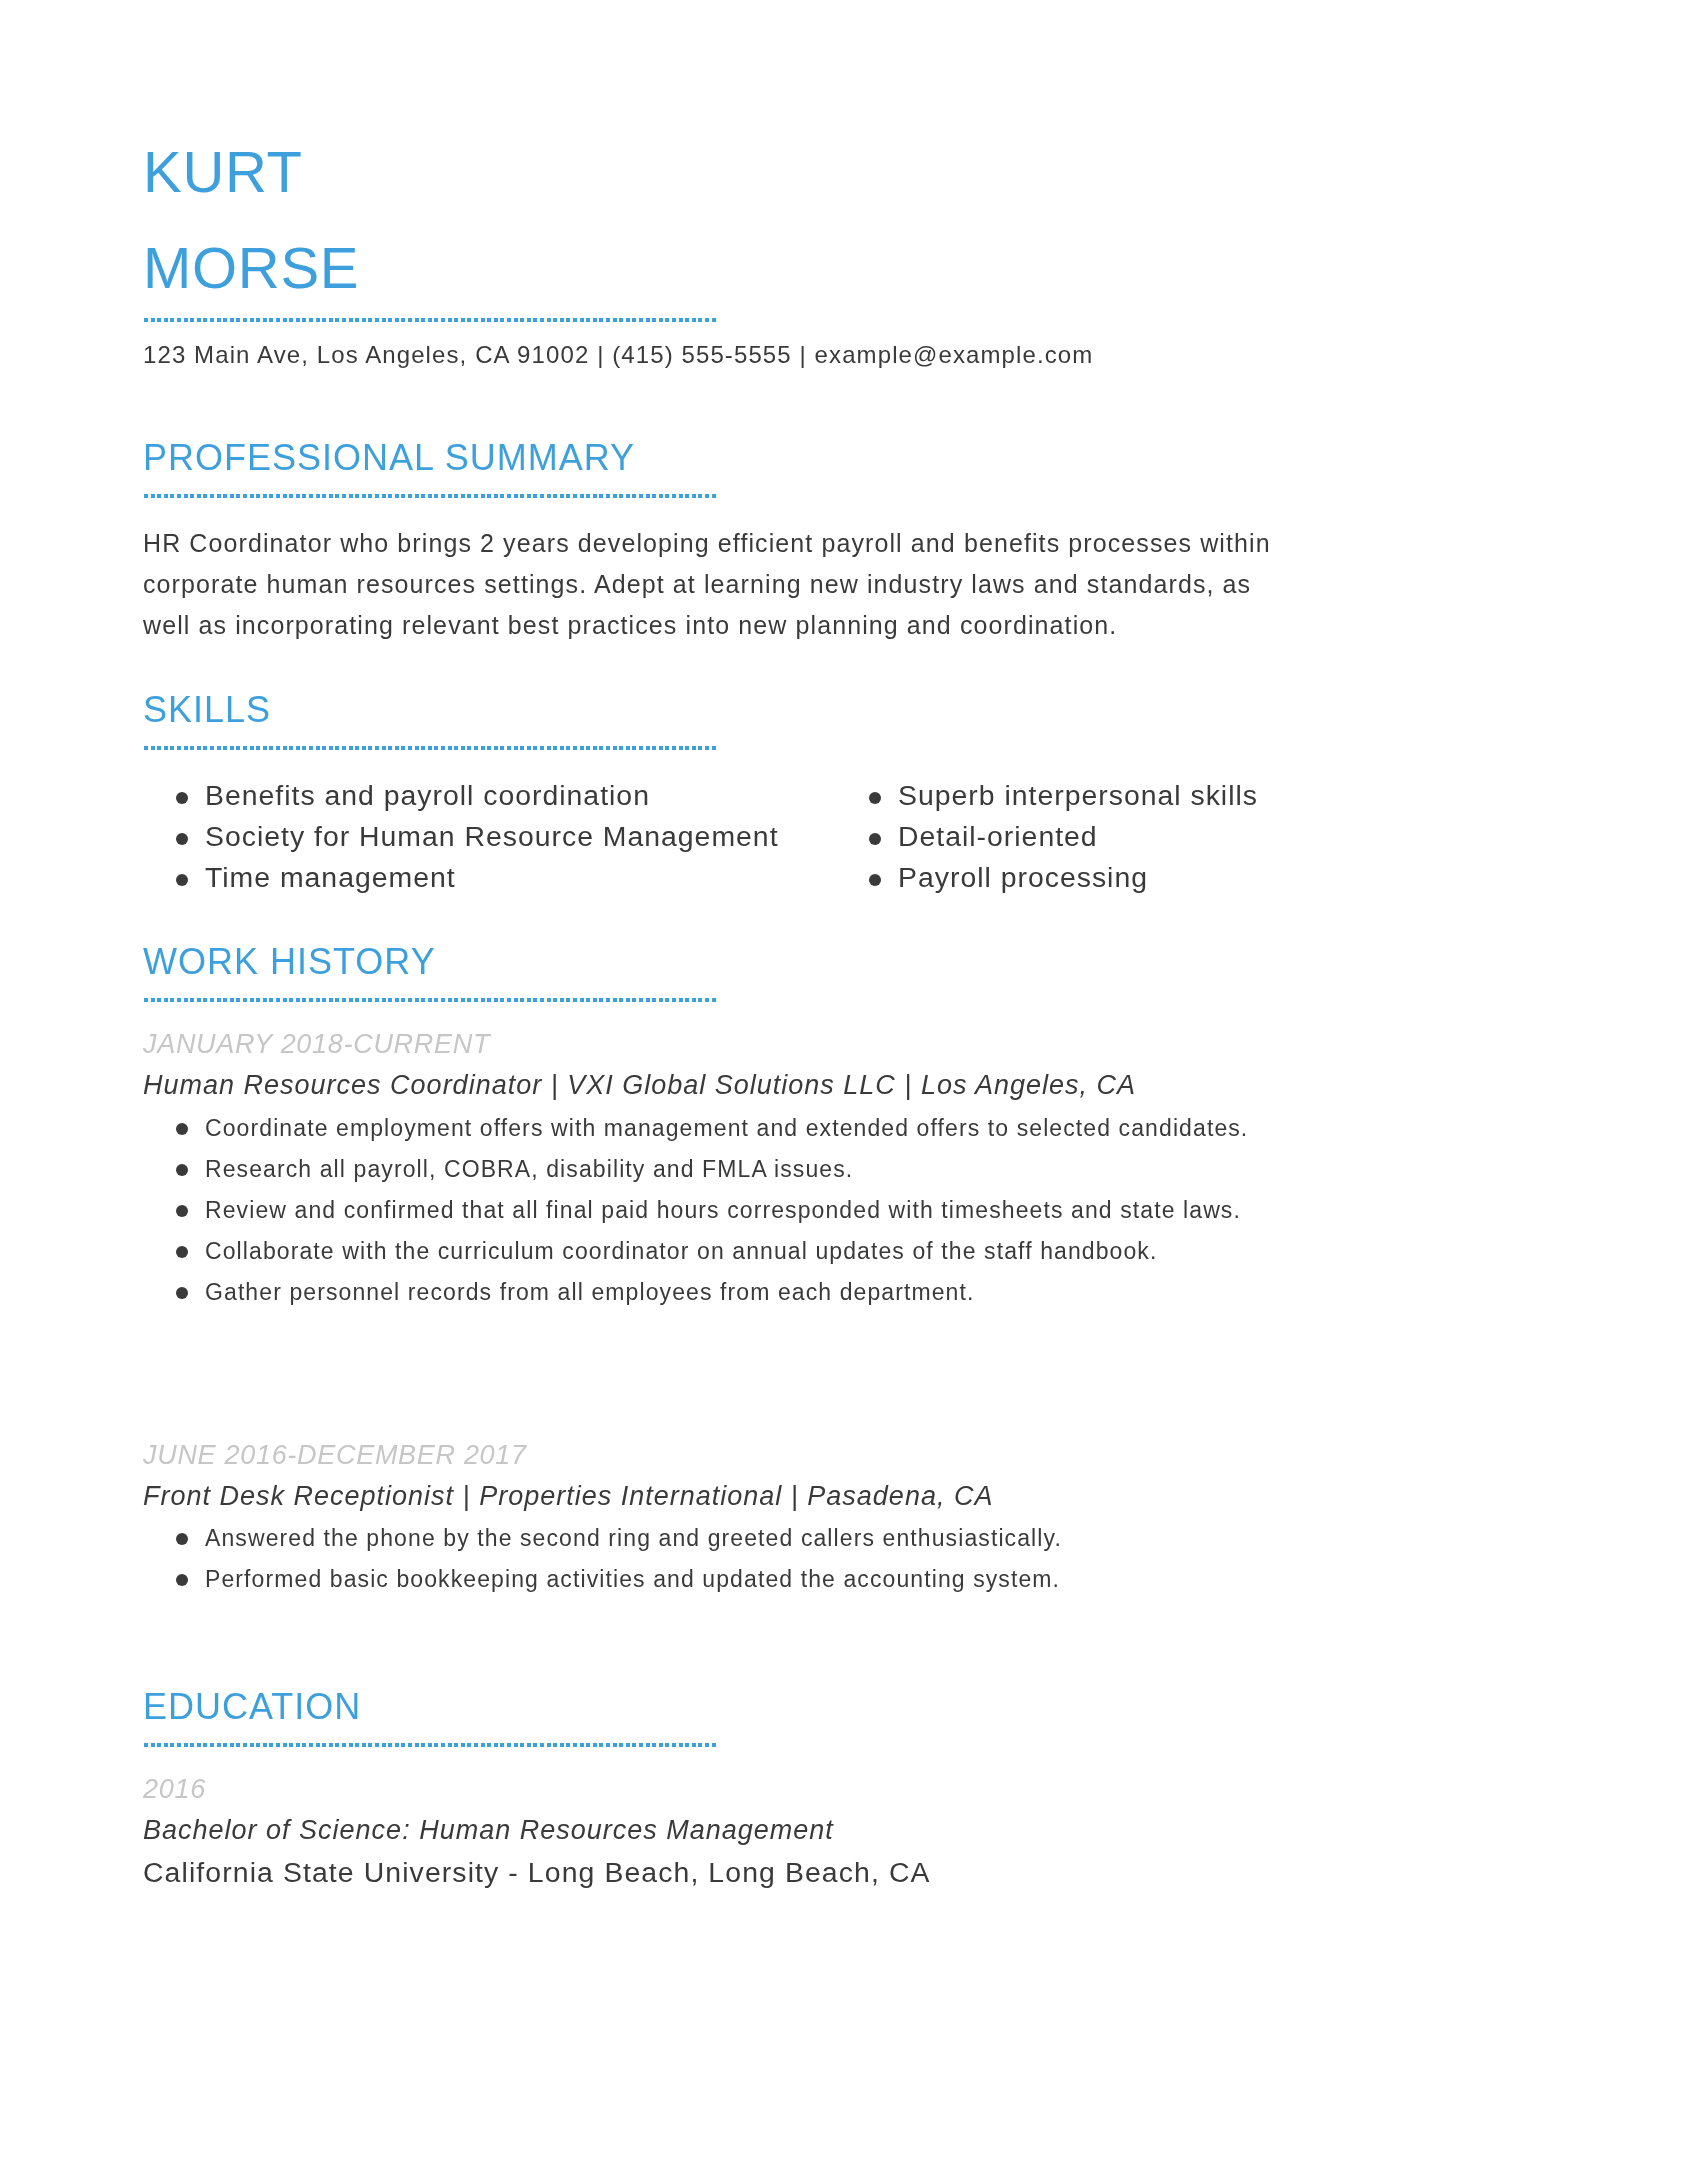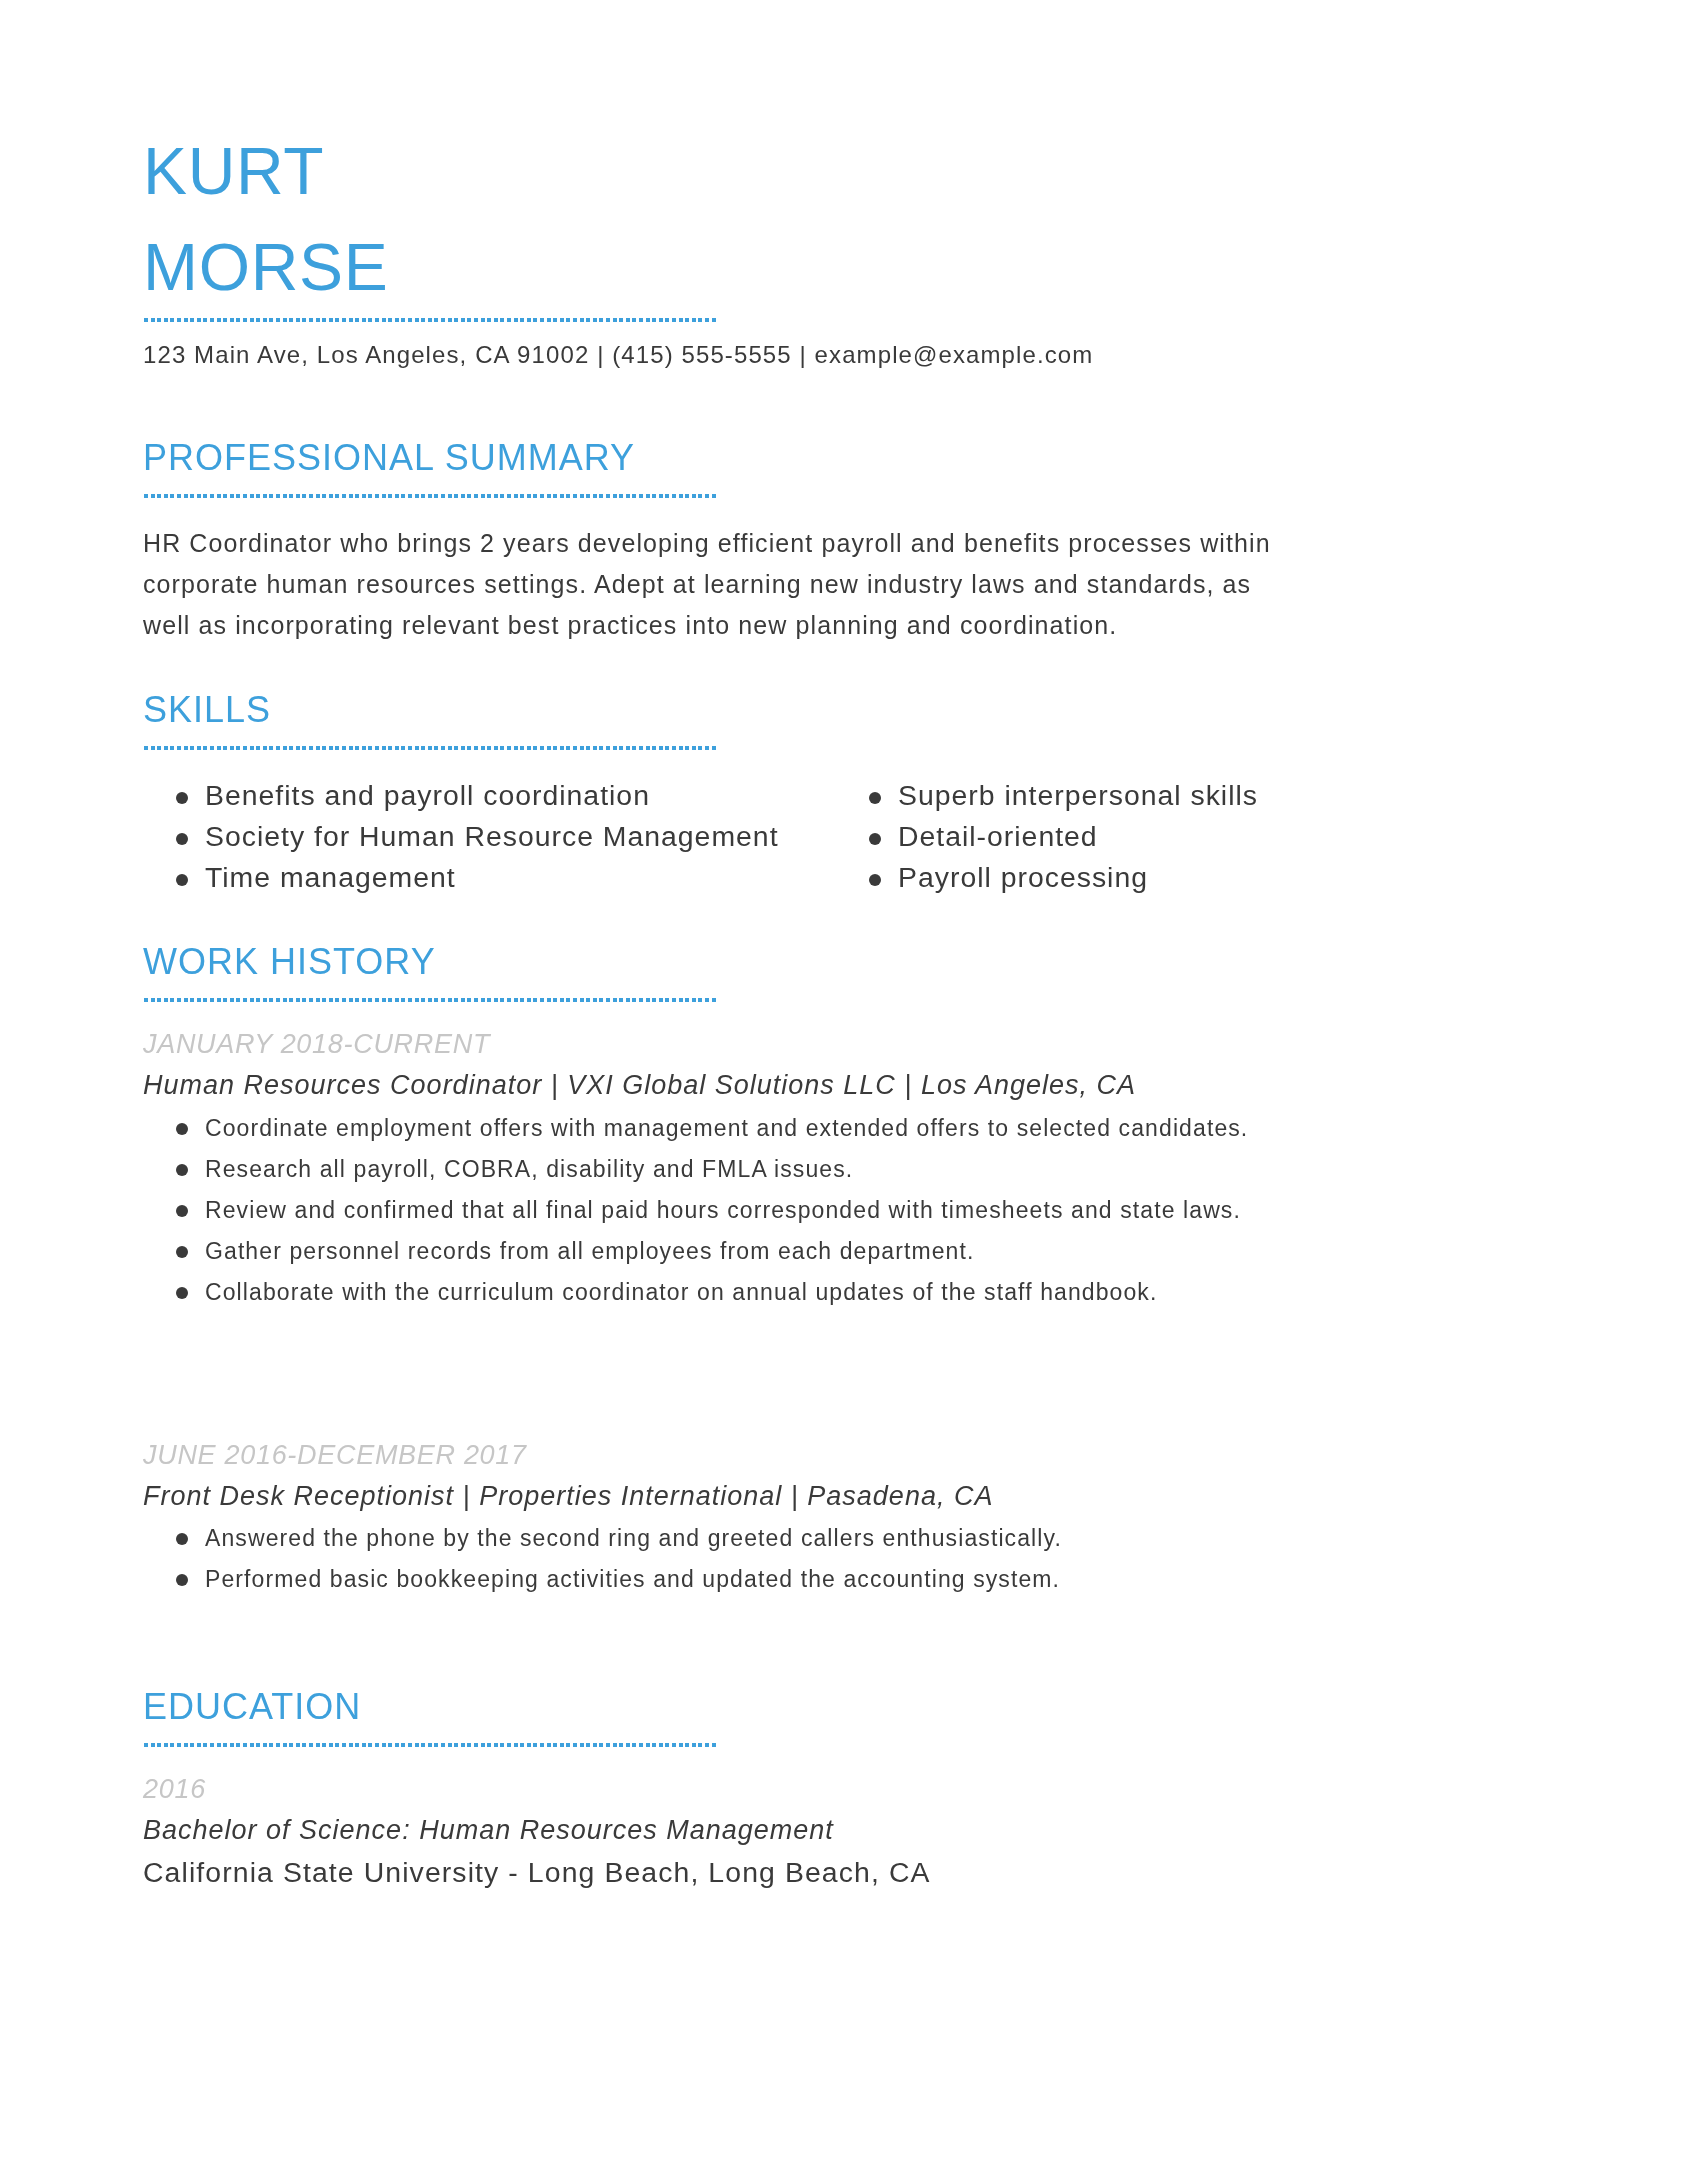--- a/index.html
+++ b/index.html
@@ -1,18 +1,18 @@
 <!DOCTYPE html>
 <html style="font-size:10.6px"><head>
 <meta charset="utf-8">
 <style>
   html,body{margin:0;padding:0;background:#fff;}
   body{width:1687px;height:2183px;position:relative;font-family:"Liberation Sans",sans-serif;color:#3a3a3a;overflow:hidden;}
   .page{position:absolute;left:143px;top:0;width:1403px;}
-  .name{position:absolute;left:0;font-size:66px;line-height:85px;color:#3da0dc;letter-spacing:0.7px;}
+  .name{position:absolute;left:0;font-size:58px;line-height:85px;color:#3da0dc;letter-spacing:0.7px;}
   .dots{position:absolute;left:1.3px;width:574px;height:4px;
     background-image:repeating-linear-gradient(90deg,#3da0dc 0 4px,transparent 4px 6.6px);}
   .contact{position:absolute;left:0;top:341px;font-size:24px;letter-spacing:1.1px;color:#3a3a3a;white-space:nowrap;}
   .h{position:absolute;left:0;font-size:36px;color:#3da0dc;letter-spacing:1px;white-space:nowrap;}
   .para{position:absolute;left:0;width:1403px;font-size:25px;line-height:41px;letter-spacing:1.1px;}
   .para span{display:block;white-space:nowrap;}
   .skills{position:absolute;left:33px;width:1323px;}
   .skill{position:absolute;font-size:28.4px;letter-spacing:1px;white-space:nowrap;padding-left:29px;}
   .bullet{position:absolute;left:0;top:13.2px;width:12px;height:12px;border-radius:50%;background:#3a3a3a;}
   .date{position:absolute;left:0;font-size:27px;color:#c6c6c6;letter-spacing:0.7px;white-space:nowrap;font-style:italic;}
@@ -52,22 +52,22 @@
 
   <div class="h" style="top:941px">WORK HISTORY</div>
   <div class="dots" style="top:998px"></div>
 
   <div class="date" style="top:1029px">JANUARY 2018-CURRENT</div>
   <div class="role" style="top:1070px">Human Resources Coordinator |  VXI Global Solutions LLC |  Los Angeles, CA</div>
   <div class="blist" style="top:1108px;width:1389px">
     <div class="bi" style="width:1290px"><span class="bullet"></span><span>Coordinate employment offers with management and extended offers to selected candidates.</span></div>
     <div class="bi"><span class="bullet"></span><span>Research all payroll, COBRA, disability and FMLA issues.</span></div>
     <div class="bi" style="width:1336px"><span class="bullet"></span><span>Review and confirmed that all final paid hours corresponded with timesheets and state laws.</span></div>
+    <div class="bi"><span class="bullet"></span><span>Collaborate with the curriculum coordinator on annual updates of the staff handbook.</span></div>
     <div class="bi"><span class="bullet"></span><span>Gather personnel records from all employees from each department.</span></div>
-    <div class="bi"><span class="bullet"></span><span>Collaborate with the curriculum coordinator on annual updates of the staff handbook.</span></div>
   </div>
 
   <div class="date" style="top:1440px">JUNE 2016-DECEMBER 2017</div>
   <div class="role" style="top:1481px">Front Desk Receptionist |  Properties International |  Pasadena, CA</div>
   <div class="blist" style="top:1518px">
     <div class="bi"><span class="bullet"></span><span>Answered the phone by the second ring and greeted callers enthusiastically.</span></div>
     <div class="bi"><span class="bullet"></span><span>Performed basic bookkeeping activities and updated the accounting system.</span></div>
   </div>
 
   <div class="h" style="top:1686px">EDUCATION</div>

